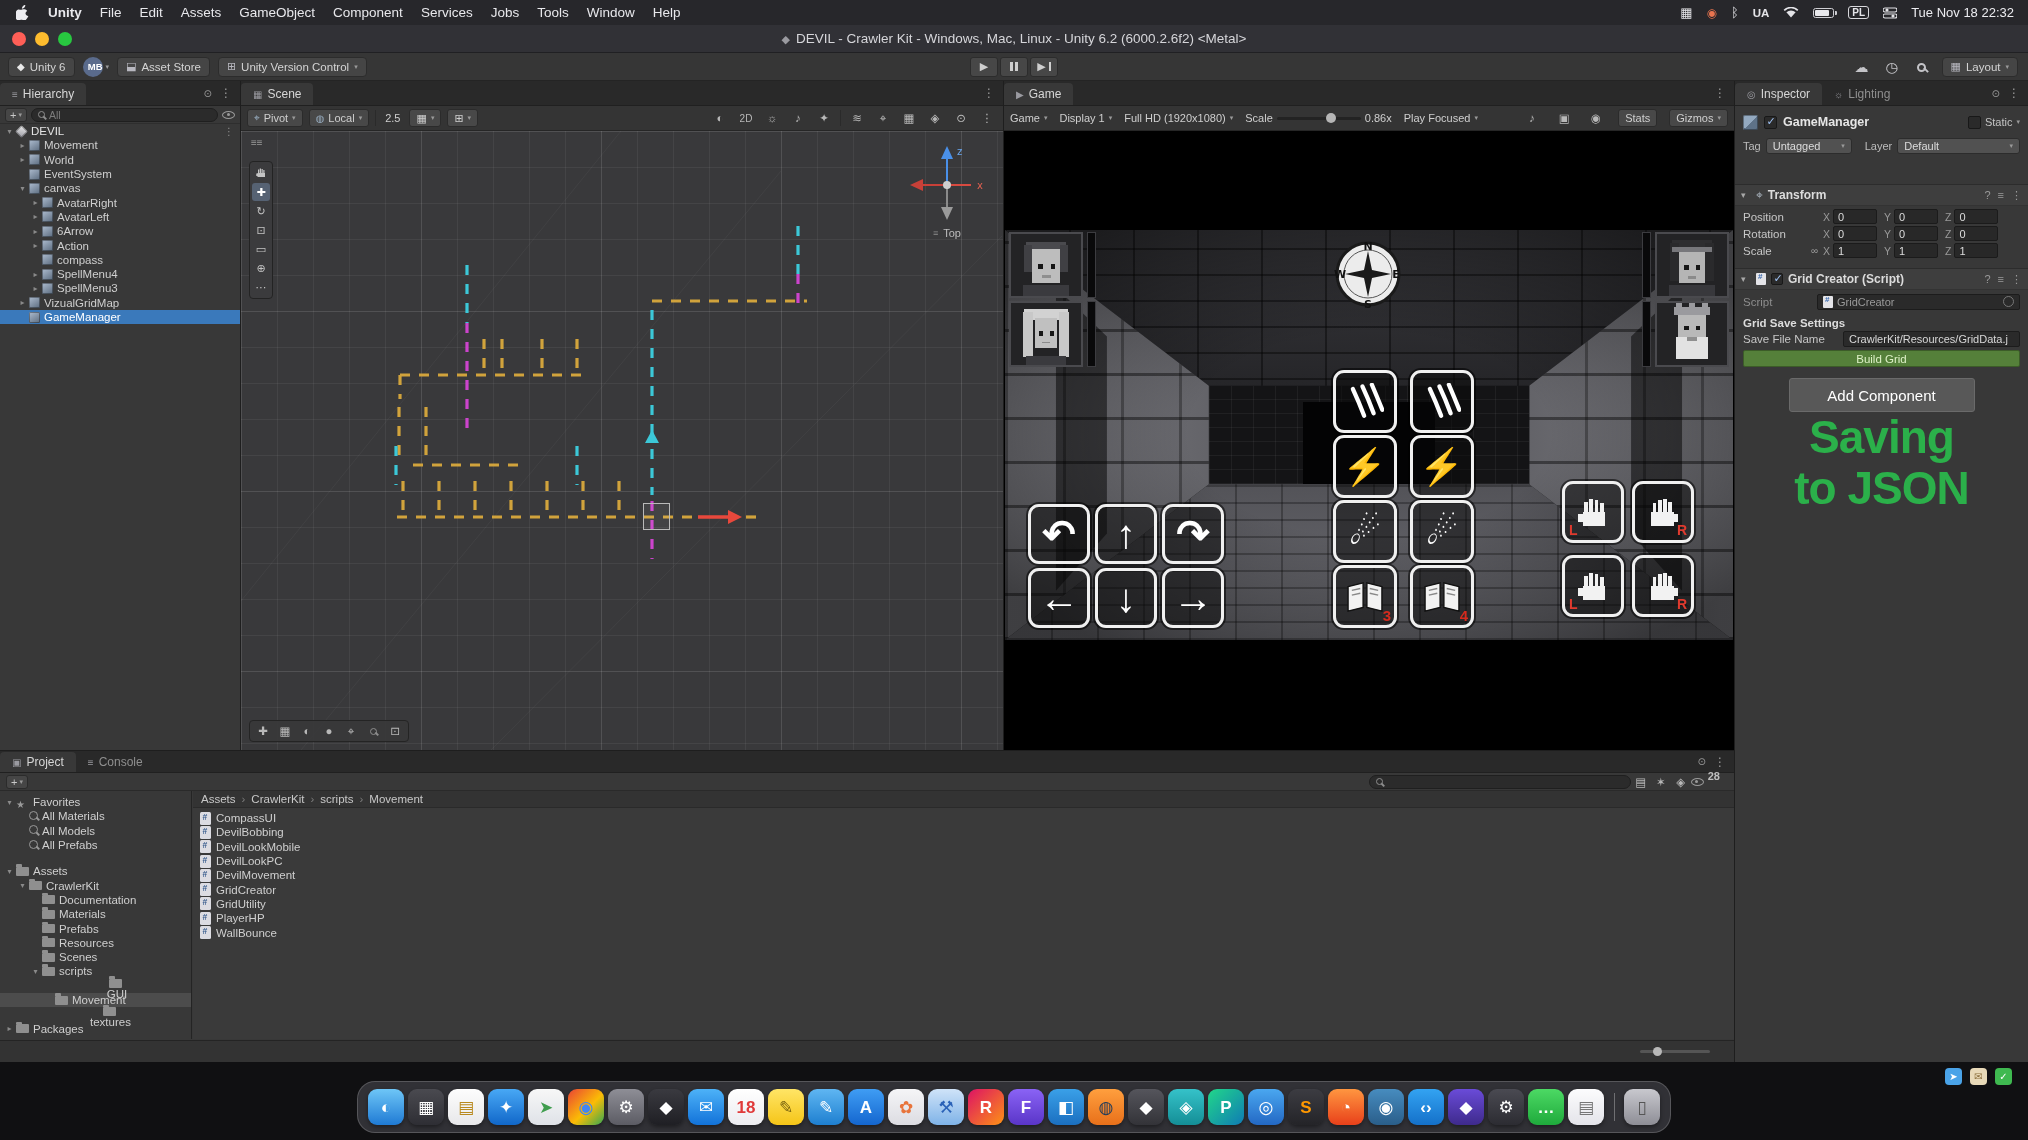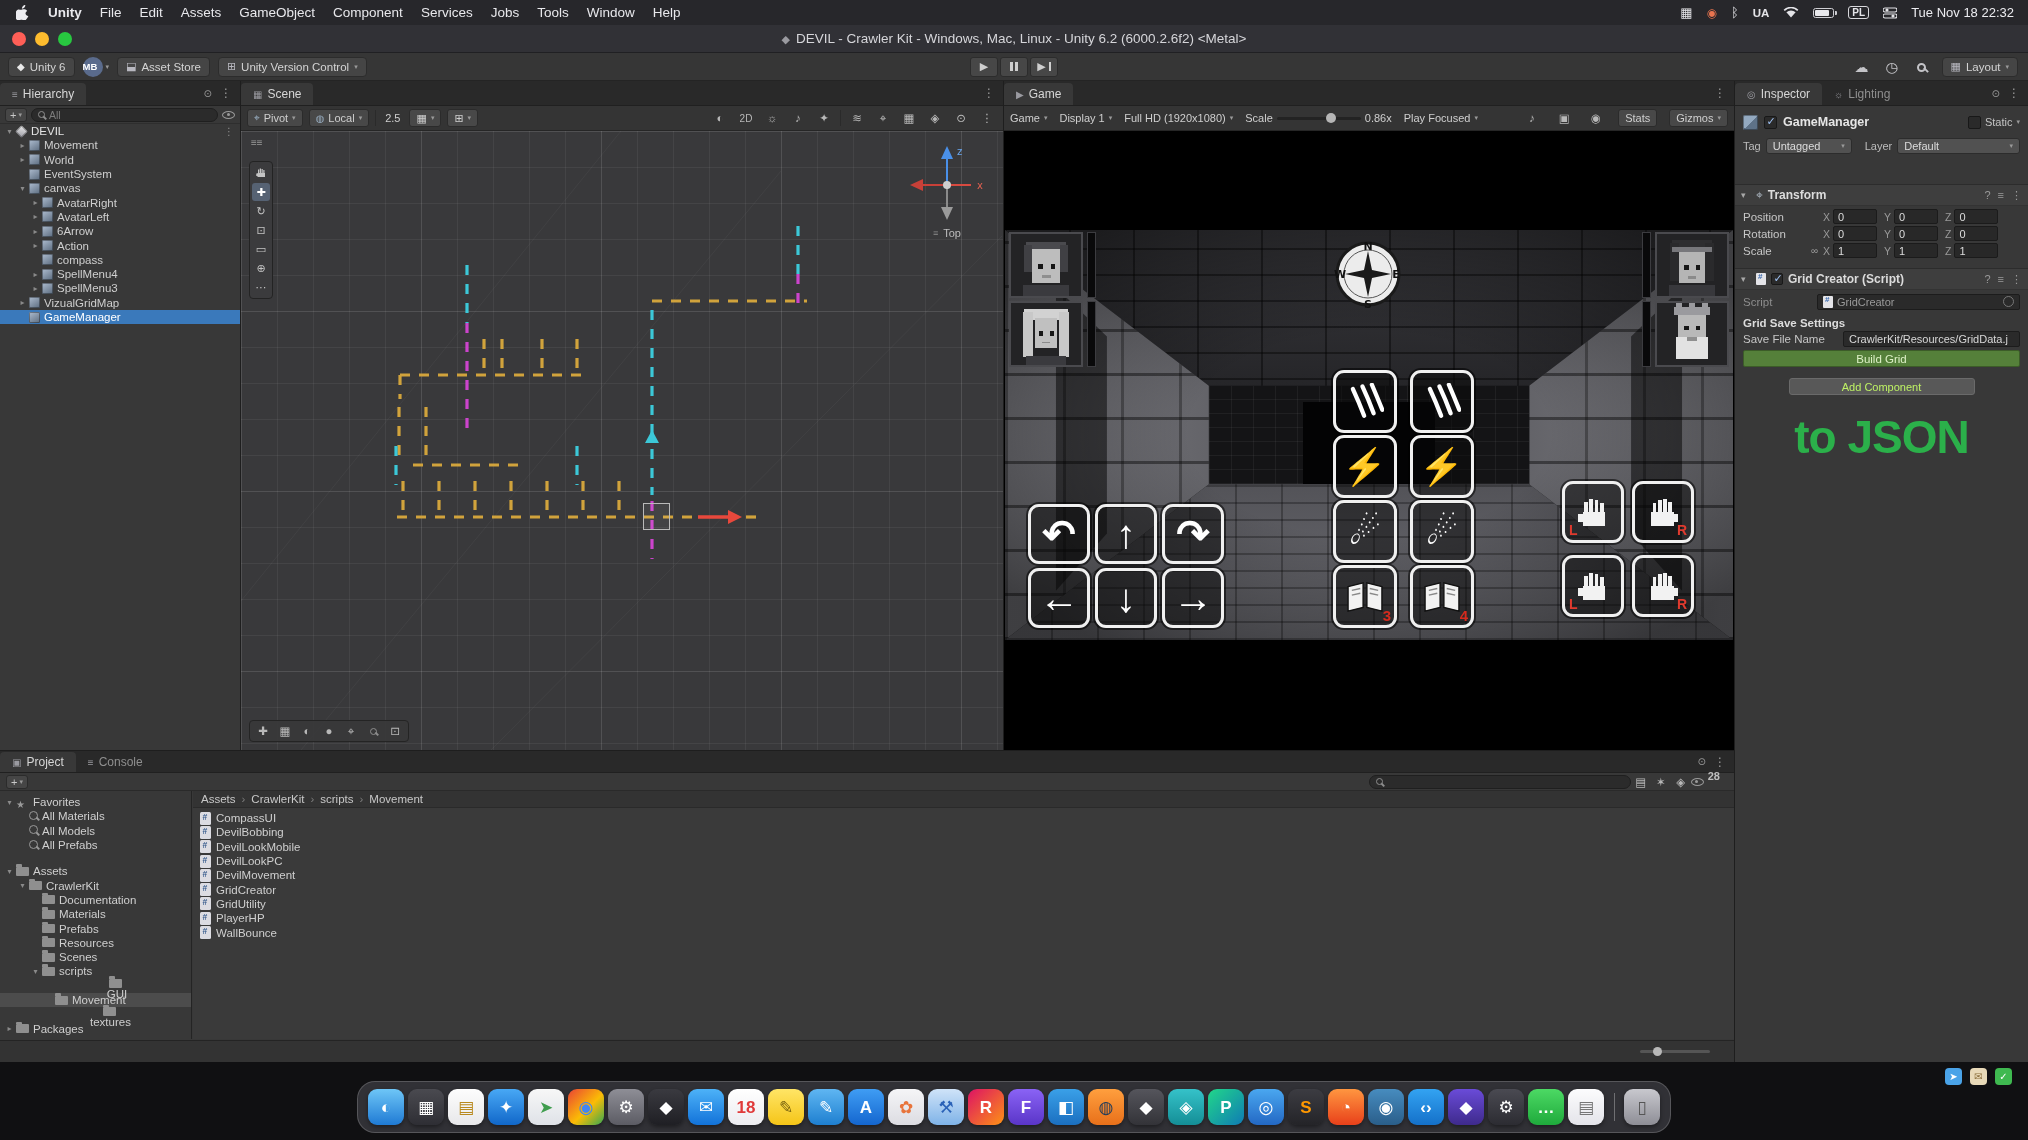--- a/index.html
+++ b/index.html
@@ -30,21 +30,21 @@
   #win-title { position:absolute; left:0; right:0; text-align:center; font-size:13.5px; color:#d6d6da; }
   #win-title .wicon { display:inline-block; margin-right:6px; color:#9a9aa0; font-size:11px; }
 
   
   #utoolbar { position:absolute; left:0; top:53px; width:2028px; height:28px; background:#363636;
               border-bottom:1px solid #242424; display:flex; align-items:center; }
   .tb-pill { height:20px; background:#454545; border:1px solid #2c2c2c; border-radius:4px; display:flex;
              align-items:center; gap:5px; padding:0 8px; font-size:11.5px; color:#d4d4d4; margin-left:8px; white-space:nowrap; }
   .tb-pill .g { color:#b8b8c0; font-size:11px; }
   .avatar { width:20px; height:20px; border-radius:50%; background:#5a6b8c; color:#fff; font-size:9.5px; font-weight:700;
-            display:flex; align-items:center; justify-content:flex-start; margin-left:8px; }
+            display:flex; align-items:center; justify-content:flex-end; margin-left:8px; }
   #play-group { position:absolute; left:50%; transform:translateX(-50%); display:flex; gap:2px; }
   .play-btn { width:28px; height:20px; background:#474747; border:1px solid #2c2c2c; border-radius:3px;
               display:flex; align-items:center; justify-content:center; color:#cfcfcf; font-size:11px; gap:2px; }
   .pbar { display:inline-block; width:3px; height:9px; background:#cfcfcf; }
   .stepbar { display:inline-block; width:2px; height:9px; background:#cfcfcf; margin-left:1px; }
   #utb-right { margin-left:auto; display:flex; align-items:center; gap:10px; margin-right:10px; }
   .tb-ico { color:#c4c4c8; font-size:14px; width:20px; text-align:center; }
   .mag { width:9px; height:9px; border:2px solid #c4c4c8; border-radius:50%; position:relative; display:inline-block; }
   .mag::after { content:""; position:absolute; width:6px; height:2px; background:#c4c4c8; transform:rotate(45deg); right:-5px; bottom:-1px; }
 
@@ -203,22 +203,22 @@
   .axis { font-size:10.5px; color:#9a9a9a; }
   .nfield { width:44px; height:15px; background:#282828; border:1px solid #1b1b1b; border-radius:2px; color:#dcdcdc;
             font-size:11px; padding:0 4px; outline:none; }
   .linkico { width:10px; color:#9a9a9a; font-size:10px; visibility:hidden; flex:none; margin-left:-6px; margin-right:2px; }
   .irow.linked .linkico { visibility:visible; }
   .wide-field { flex:1; height:16px; background:#2a2a2a; border:1px solid #1c1c1c; border-radius:2px; display:flex;
                 align-items:center; gap:4px; padding:0 5px; font-size:11px; color:#9a9a9a; overflow:hidden; white-space:nowrap; }
   .picker { margin-left:auto; width:11px; height:11px; border:1.5px solid #777; border-radius:50%; flex:none; }
   #build-btn { position:absolute; left:8px; right:8px; top:244px; height:17px; background:#55803a; border:1px solid #3c5c28;
                border-radius:2px; color:#ddf0c6; font-size:11.5px; display:flex; align-items:center; justify-content:center; }
-  #addcomp-btn { position:absolute; left:50%; transform:translateX(-50%); top:272px; width:186px; height:17px;
-                 background:#585858; border:1px solid #6a6a6a; border-radius:3px; color:#bef264; font-size:11px;
+  #addcomp-btn { position:absolute; left:50%; transform:translateX(-50%); top:272px; width:186px; height:34px;
+                 background:#585858; border:1px solid #6a6a6a; border-radius:3px; color:#ffffff; font-size:15px;
                  display:flex; align-items:center; justify-content:center; }
   #annotation { position:absolute; left:8px; right:8px; top:306px; text-align:center; font-weight:800;
                 font-size:46px; line-height:51px; letter-spacing:-1px; }
 
   
   #proj-toolbar { position:absolute; left:0; right:0; top:22px; height:18px; background:#383838; border-bottom:1px solid #2a2a2a;
                   display:flex; align-items:center; padding:0 6px; }
   #proj-left { position:absolute; left:0; top:40px; bottom:23px; width:192px; border-right:1px solid #242424;
                overflow:hidden; padding-top:4px; }
   .prow { display:flex; align-items:center; height:14.3px; font-size:11.5px; color:#cfcfcf; white-space:nowrap; }
@@ -1017,20 +1017,21 @@
           <span class="ilabel" style="width:100px;">Save File Name</span>
           <div class="wide-field" style="color:#d8d8d8;">
             <span>CrawlerKit/Resources/GridData.j</span>
           </div>
         </div>
         <button id="build-btn">Build Grid</button>
 
         <button id="addcomp-btn">Add Component</button>
 
         <div id="annotation" style="color:#2bb04a;">
+          <div>Saving</div>
           <div>to JSON</div>
         </div>
       </div>
     </div>
 
     <div class="panel" id="proj-panel">
       <div class="tabbar" style="height:22px;">
         <div class="ptab active" style="height:20px;">
           <span class="ticon-g">▣</span>
           <span>Project</span>

